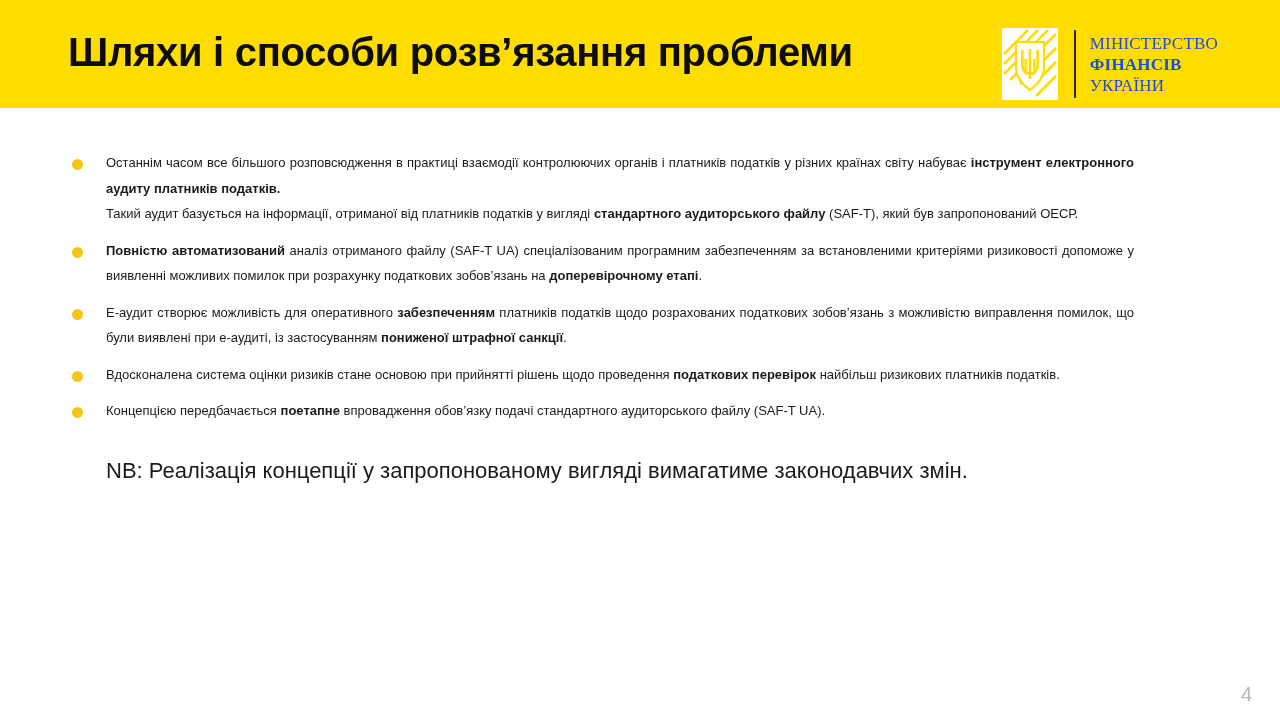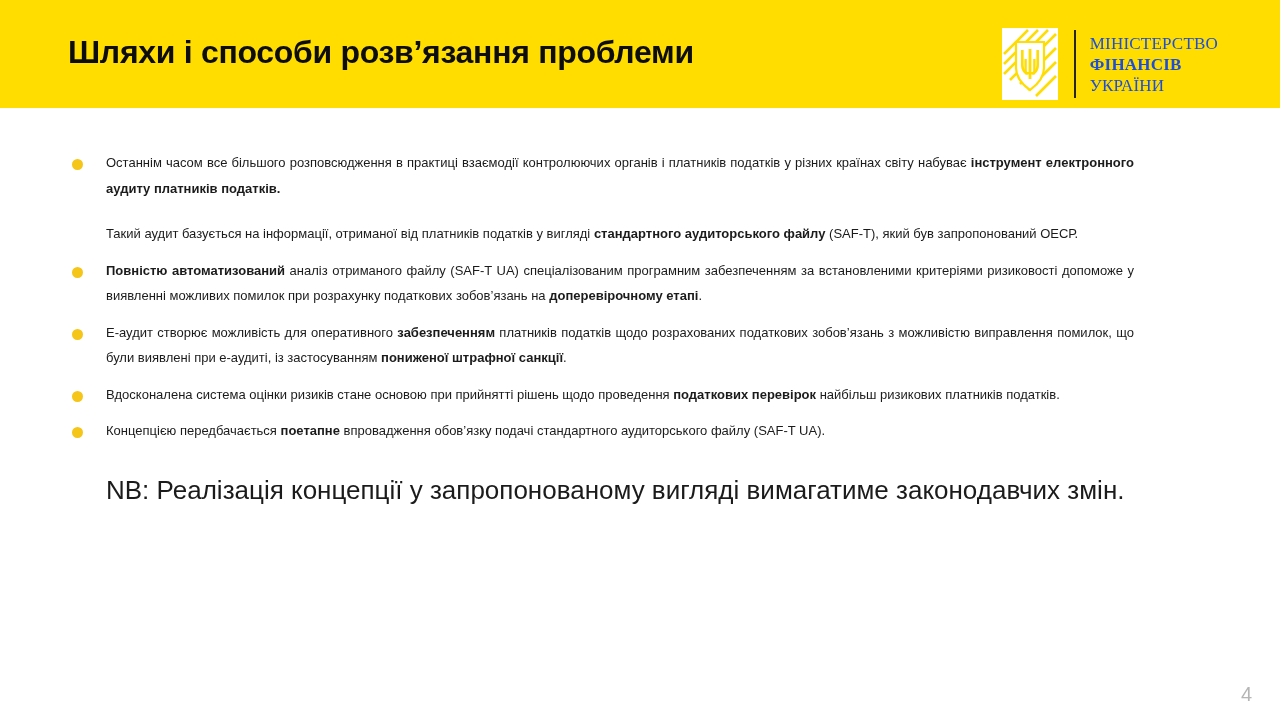--- a/index.html
+++ b/index.html
@@ -24,21 +24,21 @@
     width: 1280px;
     height: 108px;
     background: #FFDD00;
     display: flex;
     align-items: center;
   }
   .slide-title {
     position: absolute;
     left: 68px;
     top: 26px;
-    font-size: 32px;
+    font-size: 40px;
     font-weight: bold;
     color: #0d0d0d;
     letter-spacing: -0.3px;
     white-space: nowrap;
     line-height: 52px;
   }
 
   
   .logo-block {
     position: absolute;
@@ -95,24 +95,23 @@
   .para {
     font-size: 13px;
     line-height: 25.5px;
     color: #1b1b1b;
     text-align: justify;
     text-justify: inter-word;
     font-weight: 400;
   }
   .para b { font-weight: bold; }
   .sub-para {
-    margin-top: 20px;
   }
   .note {
-    font-size: 26px;
+    font-size: 22px;
     line-height: 25.5px;
     color: #1b1b1b;
     margin-top: 34px;
     padding-left: 38px;
   }
 
   .page-number {
     position: absolute;
     right: 28px;
     bottom: 14px;

